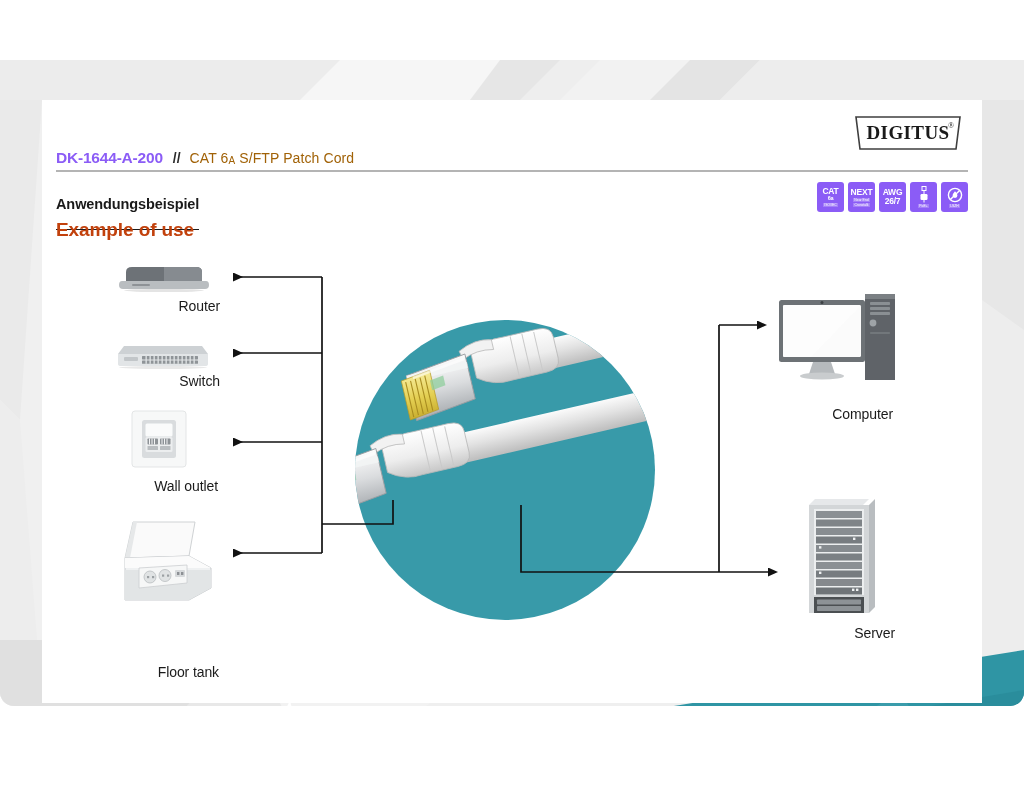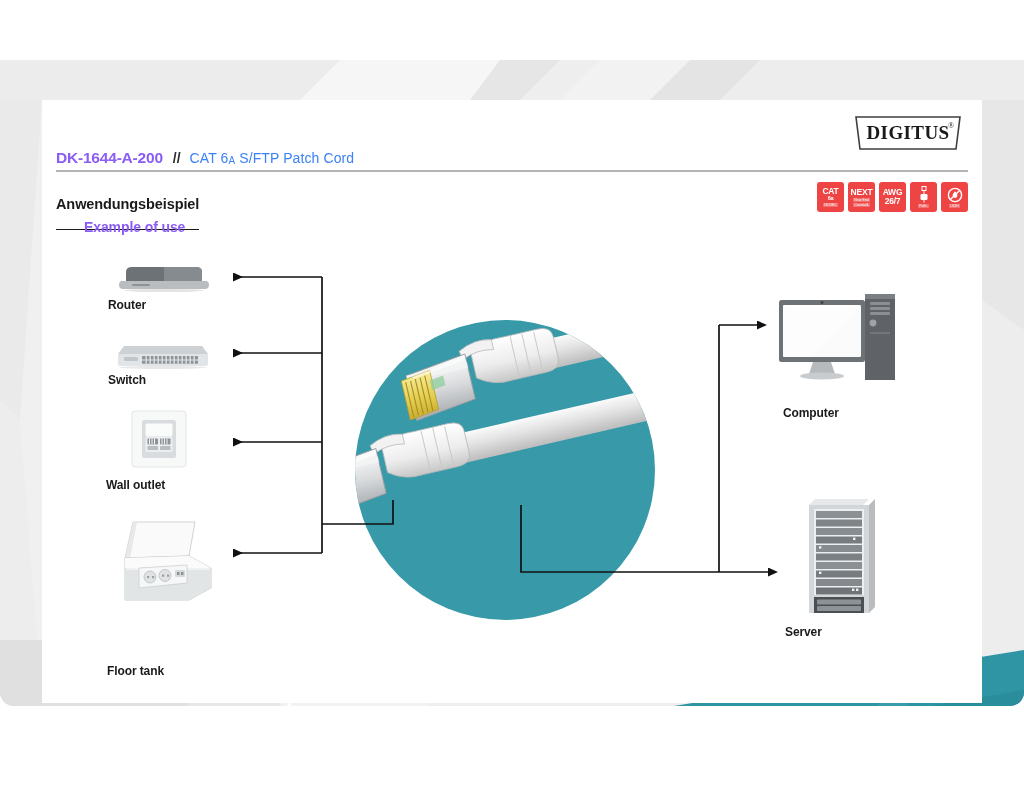--- a/index.html
+++ b/index.html
@@ -80,21 +80,21 @@
     font-size: 15.5px;
     letter-spacing: -0.2px;
   }
   #title-sep {
     color: #2b2b2b;
     font-weight: bold;
     font-size: 14px;
     margin: 0 9px 0 10px;
   }
   #title-desc {
-    color: #3b82f6;
+    color: #a16207;
     font-size: 14px;
     letter-spacing: 0.1px;
   }
   #title-desc .sub { font-size: 10px; vertical-align: baseline; position: relative; top: 1px; }
   #title-rule {
     position: absolute;
     left: 14px; top: 69px;
     width: 912px; height: 2px;
     background: #b4b4b4;
   }
@@ -106,38 +106,37 @@
     font-size: 14.5px;
     font-weight: bold;
     color: #1a1a1a;
     border-bottom: 1.6px solid #1a1a1a;
     padding-bottom: 17px;
     letter-spacing: -0.1px;
   }
   #head-en {
     position: absolute;
     left: 14px; top: 118px;
-    font-size: 14px;
-    font-weight: bold;
-    color: #8b5cf6;
+    font-size: 19px;
+    font-weight: bold;
+    color: #c2410c;
     letter-spacing: -0.1px;
-    margin-left: 28px;
   }
 
   
   #badges {
     position: absolute;
     right: 14px; top: 81px;
     display: flex;
     gap: 4px;
   }
   .badge {
     width: 27px; height: 30px;
     border-radius: 3px;
-    background: #ef4444;
+    background: #8b5cf6;
     color: #ffffff;
     display: flex;
     flex-direction: column;
     align-items: center;
     justify-content: center;
     box-sizing: border-box;
     padding: 1px 0;
     overflow: hidden;
   }
   .badge .b-main {
@@ -169,23 +168,23 @@
     left: 355px; top: 320px;
     width: 300px; height: 300px;
     border-radius: 50%;
     background: #389aa9;
     z-index: 6;
   }
 
   
   .dev-label {
     position: absolute;
-    text-align: left;
-    font-size: 12px;
-    font-weight: bold;
+    text-align: right;
+    font-size: 14px;
+    font-weight: normal;
     color: #1a1a1a;
     letter-spacing: -0.1px;
     z-index: 9;
   }
 
   .device { position: absolute; z-index: 8; }
 
   svg { display: block; overflow: visible; }
 </style>
 </head>

